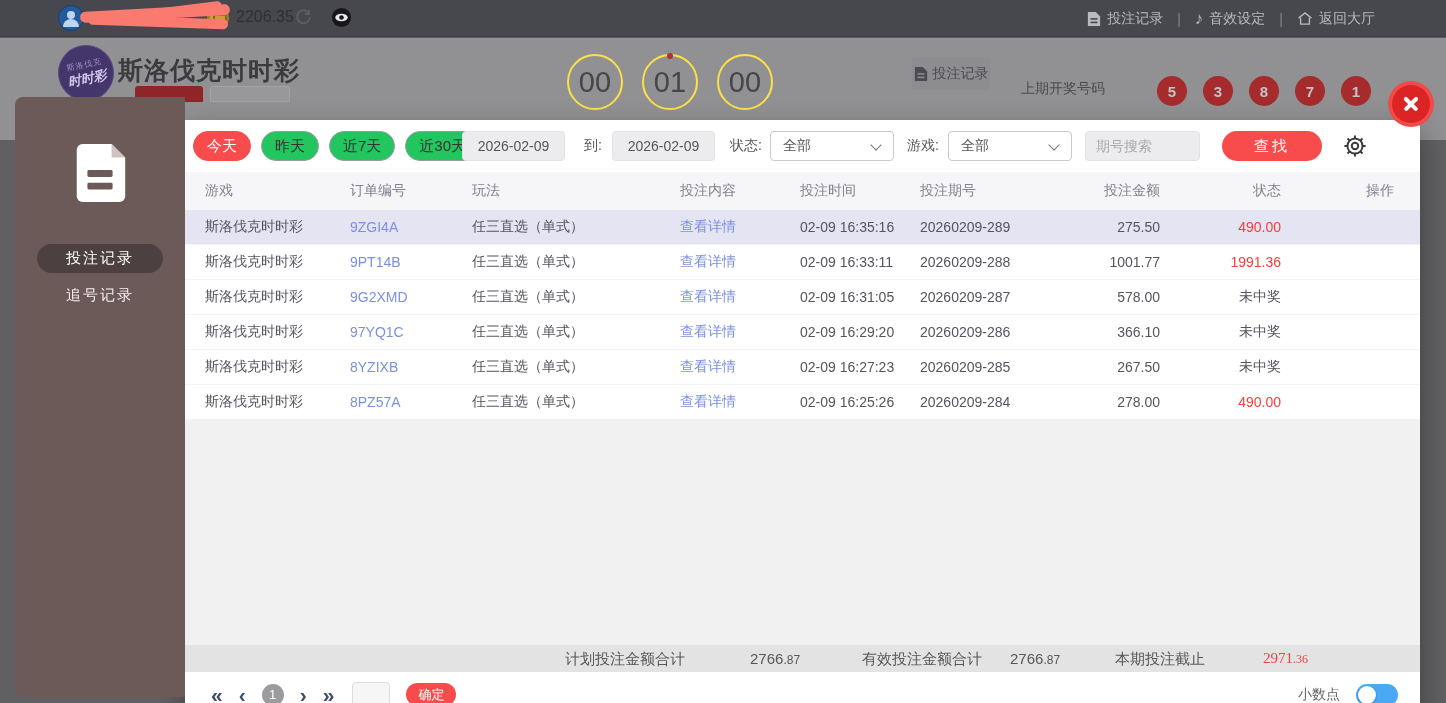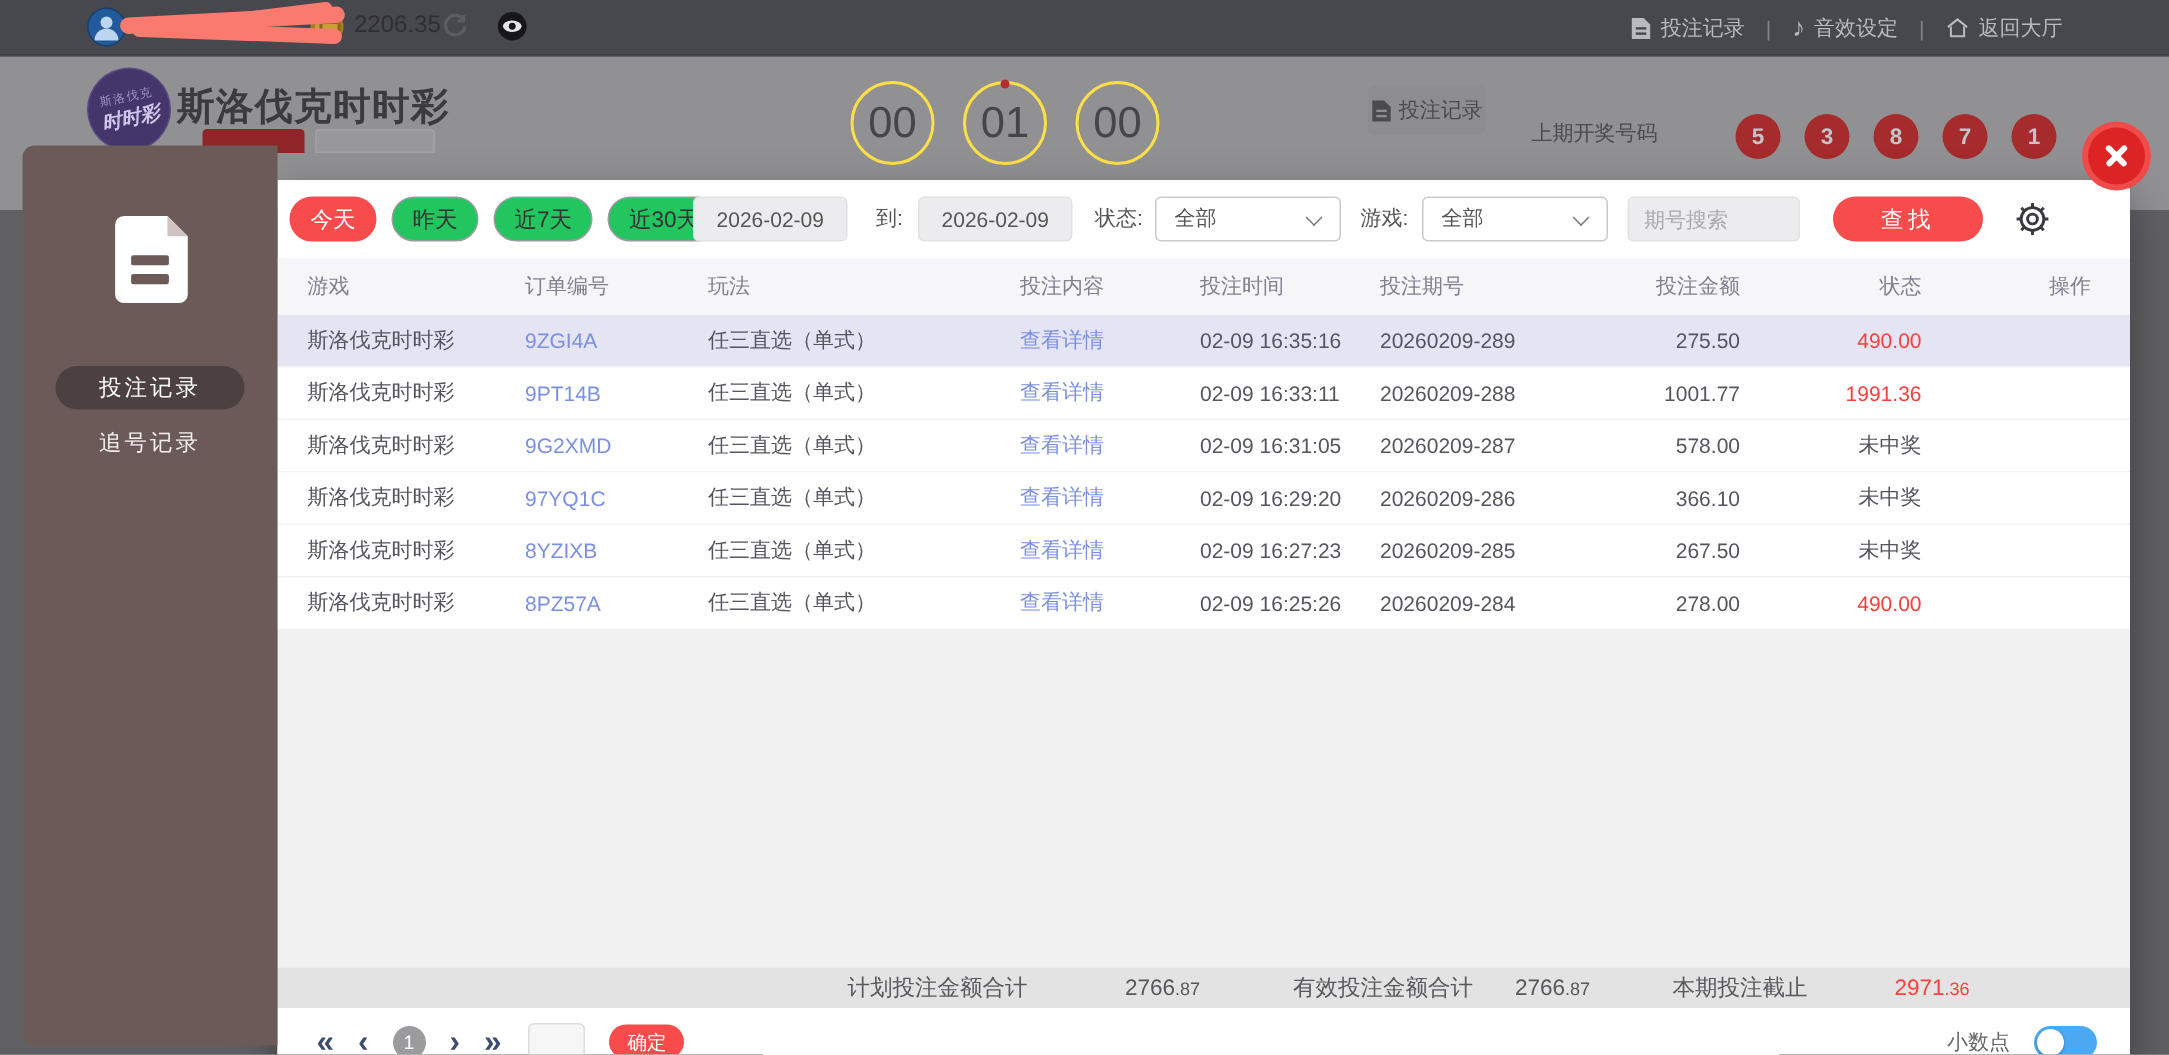--- a/index.html
+++ b/index.html
@@ -73,21 +73,21 @@
   .thead{position:absolute;top:52px;left:0;right:0;height:38px;background:#f6f6f8;font-size:14px;color:#80808f;}
   .tbody{position:absolute;top:90px;left:0;right:0;height:435px;background:#f1f1f2;}
   .trow{height:35px;background:#fff;border-bottom:1px solid #f3f3f5;font-size:14px;color:#54555e;cursor:pointer;}
   .trow.selected{background:#e4e4f3;}
   .right{text-align:right;}
   .link{color:var(--link);cursor:pointer;}
   .win{color:var(--win-red);}
 
   .totals{position:absolute;top:525px;left:0;right:0;height:27px;background:#e3e3e4;font-size:15px;color:#57575c;}
   .totals span.titem{position:absolute;top:0;height:27px;line-height:27px;}
-  .tl1{left:380px;} .tv1{left:565px;} .tl2{left:677px;} .tv2{left:825px;} .tl3{left:930px;} .tv3{left:1078px;color:var(--win-red);}
+  .tl1{left:380px;} .tv1{left:565px;} .tl2{left:677px;} .tv2{left:825px;} .tl3{left:930px;} .tv3{left:1078px;color:var(--win-red);font-family:Liberation Serif, serif;}
   .dec{font-size:12px;}
 
   .pager{position:absolute;top:552px;left:0;right:0;height:45px;display:flex;align-items:center;gap:16px;padding:0 22px 0 26px;background:#fff;border-radius:0 0 8px 0;}
   .pg-arrow{color:#3e4c6f;font-size:21px;font-weight:bold;line-height:1;cursor:pointer;user-select:none;}
   .pg-cur{width:22px;height:22px;border-radius:50%;background:#9b9b9d;color:#fff;font-size:13px;display:flex;align-items:center;justify-content:center;}
   .pg-input{width:38px;height:25px;background:#f6f6f6;border:1px solid #ddd;border-radius:4px;margin-left:2px;}
   .pg-ok{width:50px;height:23px;border:none;border-radius:12px;background:var(--accent);color:#fff;font-size:13px;display:flex;align-items:center;justify-content:center;cursor:pointer;}
   .dec-label{margin-left:auto;color:#666;font-size:14px;}
   .toggle{position:relative;width:42px;height:22px;border-radius:11px;background:var(--toggle);cursor:pointer;}
   .toggle .knob{position:absolute;left:2px;top:2px;width:18px;height:18px;border-radius:50%;background:#fff;box-shadow:0 1px 2px rgba(0,0,0,.3);}

